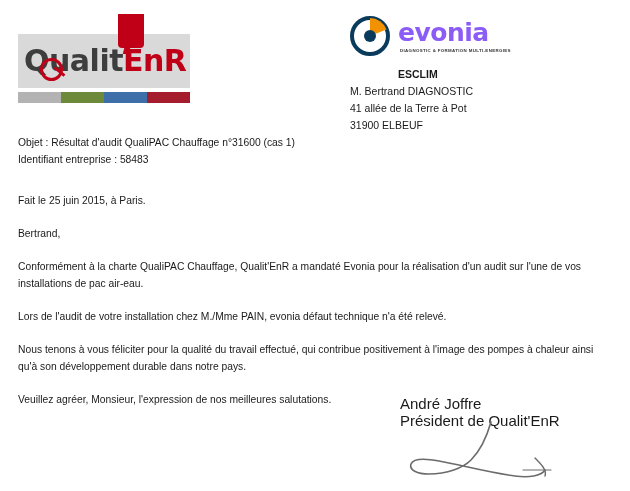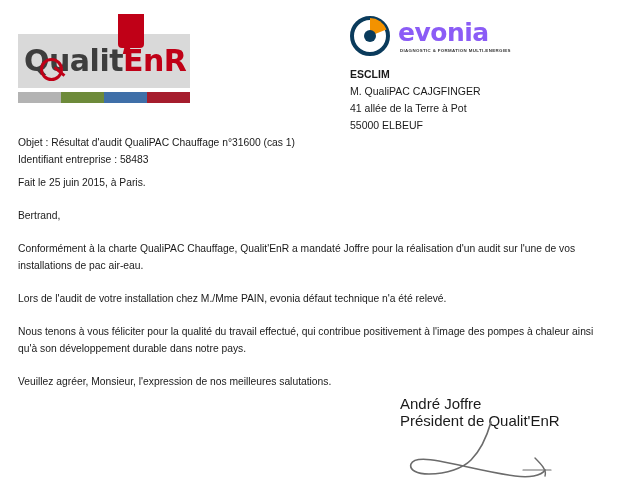--- a/index.html
+++ b/index.html
@@ -151,37 +151,38 @@
     position: absolute;
     left: 350px;
     top: 66px;
     font-size: 10.5px;
     line-height: 17px;
     color: #1a1a1a;
   }
   .recipient .co {
     font-weight: bold;
     font-size: 10.5px;
+    margin-left: 48px;
   }
 
   
   .letter {
     position: absolute;
     left: 18px;
     top: 134px;
     width: 580px;
     font-size: 10.3px;
     line-height: 17px;
     color: #1a1a1a;
   }
   .letter p {
     margin: 0 2px 16px 0;
   }
   .subject-block p { margin: 0; }
-  .subject-block { margin-bottom: 6px; }
+  .subject-block { margin-bottom: 24px; }
 
   
   .signature {
     position: absolute;
     left: 400px;
     top: 395px;
     font-size: 15px;
     line-height: 17px;
     color: #1a1a1a;
   }
@@ -223,34 +224,34 @@
           <path d="M20 2 A18 18 0 0 1 36.5 13.5 L20 20 Z" fill="#f39200"></path>
           <circle cx="20" cy="20" r="6" fill="#0a3b5c"></circle>
         </svg>
       </div>
       <div class="evonia-word">evonia</div>
       <div class="evonia-tagline">DIAGNOSTIC &amp; FORMATION MULTI-ENERGIES</div>
     </div>
 
     <div class="recipient">
       <div class="co">ESCLIM</div>
-      <div>M. QualiPAC CAJGFINGER</div>
+      <div>M. Bertrand DIAGNOSTIC</div>
       <div>41 allée de la Terre à Pot</div>
-      <div>55000 ELBEUF</div>
+      <div>31900 ELBEUF</div>
     </div>
   </div>
 
   <div class="letter">
     <div class="subject-block">
       <p>Objet : Résultat d'audit QualiPAC Chauffage n°31600 (cas 1)</p>
       <p>Identifiant entreprise : 58483</p>
     </div>
     <p>Fait le 25 juin 2015, à Paris.</p>
     <p>Bertrand,</p>
-    <p>Conformément à la charte QualiPAC Chauffage, Qualit'EnR a mandaté Joffre pour la réalisation d'un audit sur l'une de vos installations de pac air-eau.</p>
+    <p>Conformément à la charte QualiPAC Chauffage, Qualit'EnR a mandaté Evonia pour la réalisation d'un audit sur l'une de vos installations de pac air-eau.</p>
     <p>Lors de l'audit de votre installation chez M./Mme PAIN, evonia défaut technique n'a été relevé.</p>
     <p>Nous tenons à vous féliciter pour la qualité du travail effectué, qui contribue positivement à l'image des pompes à chaleur ainsi qu'à son développement durable dans notre pays.</p>
     <p>Veuillez agréer, Monsieur, l'expression de nos meilleures salutations.</p>
   </div>
 
   <div class="signature">
     <div>André Joffre</div>
     <div>Président de Qualit'EnR</div>
   </div>
 

